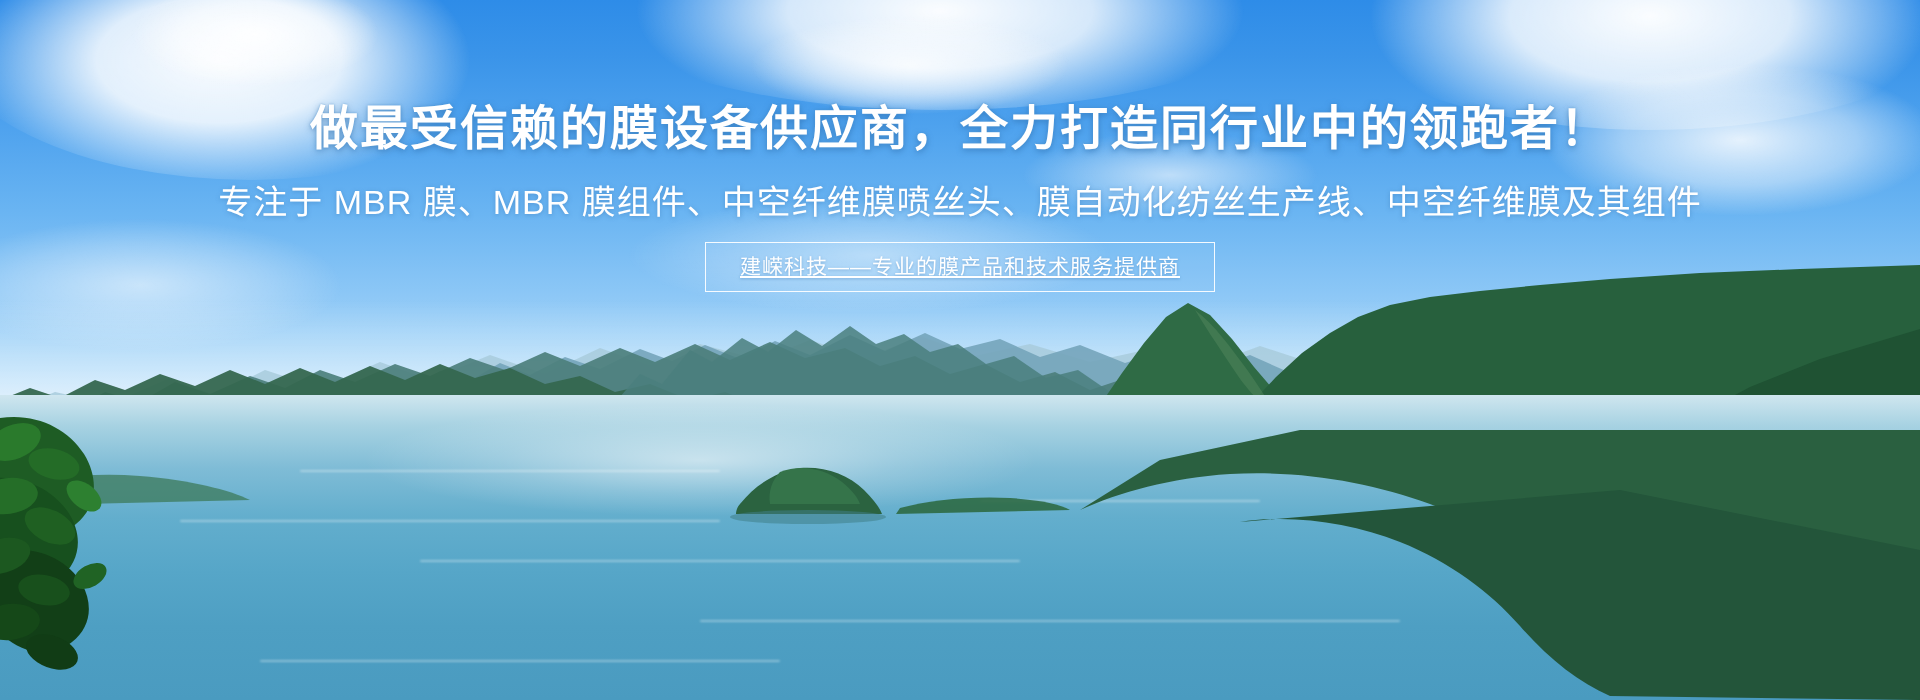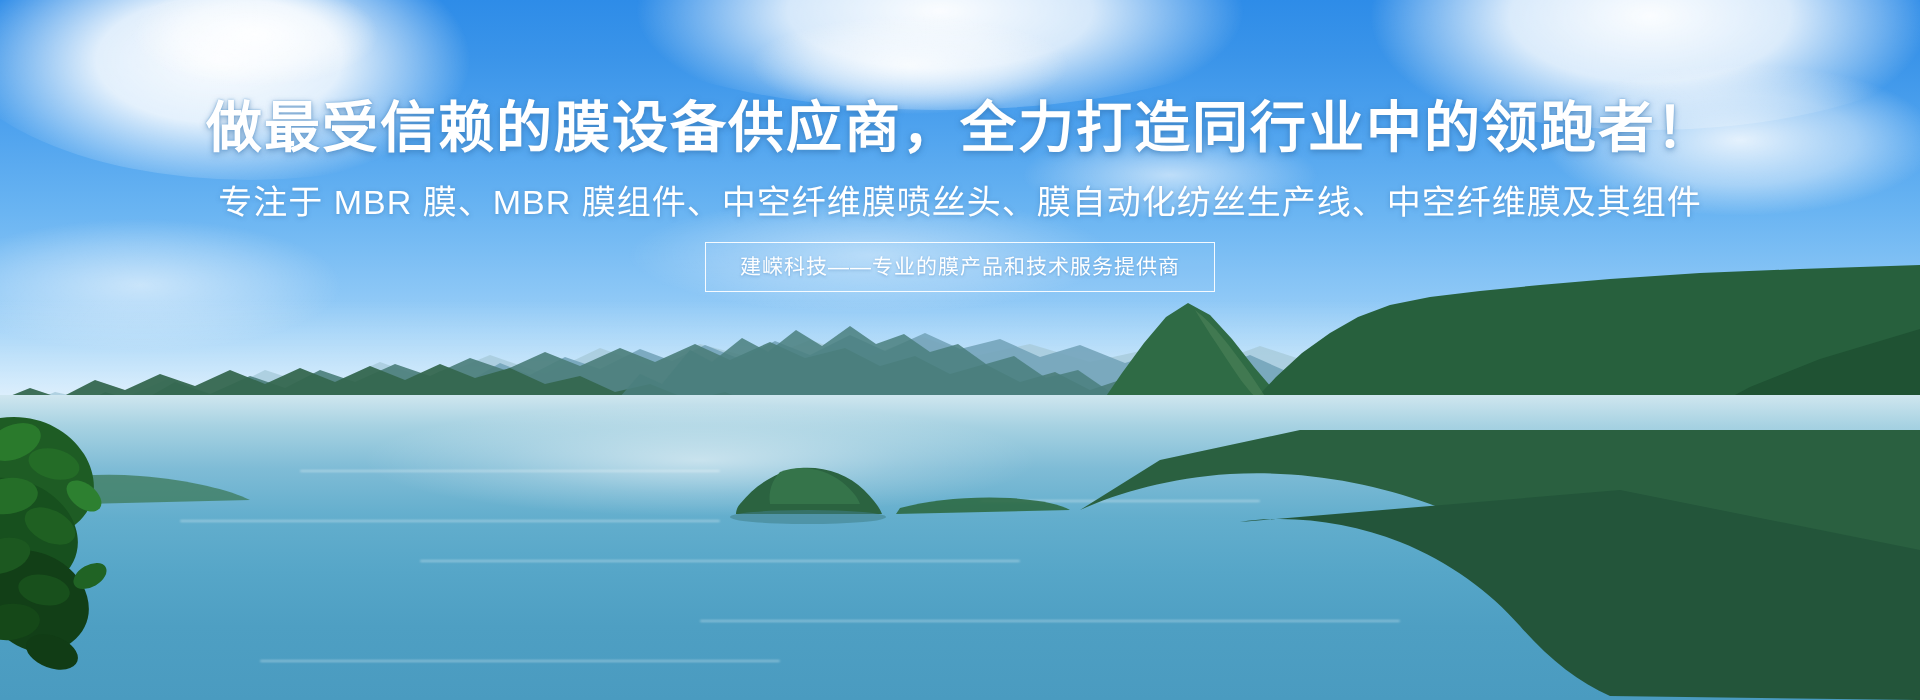--- a/index.html
+++ b/index.html
@@ -113,21 +113,21 @@
     position:absolute; left:-20px; top:400px; width:240px; height:300px;
   }
 
   
   .overlay{
     position:absolute; left:0; top:0; width:1920px; height:700px;
     text-align:center; pointer-events:none;
   }
   .headline{
     position:absolute; left:0; top:98px; width:1920px;
-    font-size:56px; line-height:60px; font-weight:bold;
+    font-size:48px; line-height:60px; font-weight:bold;
     color:#ffffff; letter-spacing:2px;
     font-family:"DejaVu Sans","Liberation Sans",sans-serif;
     text-shadow:0 0 2px rgba(80,150,210,.75), 0 2px 6px rgba(40,100,160,.55);
     white-space:nowrap;
   }
   .subline{
     position:absolute; left:0; top:185px; width:1920px;
     font-size:34px; line-height:34px; color:#ffffff;
     letter-spacing:1px; font-weight:400;
     text-shadow:0 1px 4px rgba(60,120,180,.5);
@@ -139,20 +139,21 @@
   }
   .tagbox{
     border:1px solid rgba(255,255,255,.92);
     padding:10px 34px;
     font-size:21px; line-height:28px; color:#ffffff;
     letter-spacing:1px;
     text-shadow:0 1px 3px rgba(60,120,180,.45);
     white-space:nowrap;
     pointer-events:auto;
     background:rgba(255,255,255,.03);
+    text-decoration:underline;
   }
 </style>
 </head>
 <body>
 
 <div class="banner">
 
   <div class="sky"></div>
   <div class="cloudwrap">
     <div class="cl c-tl"></div>

